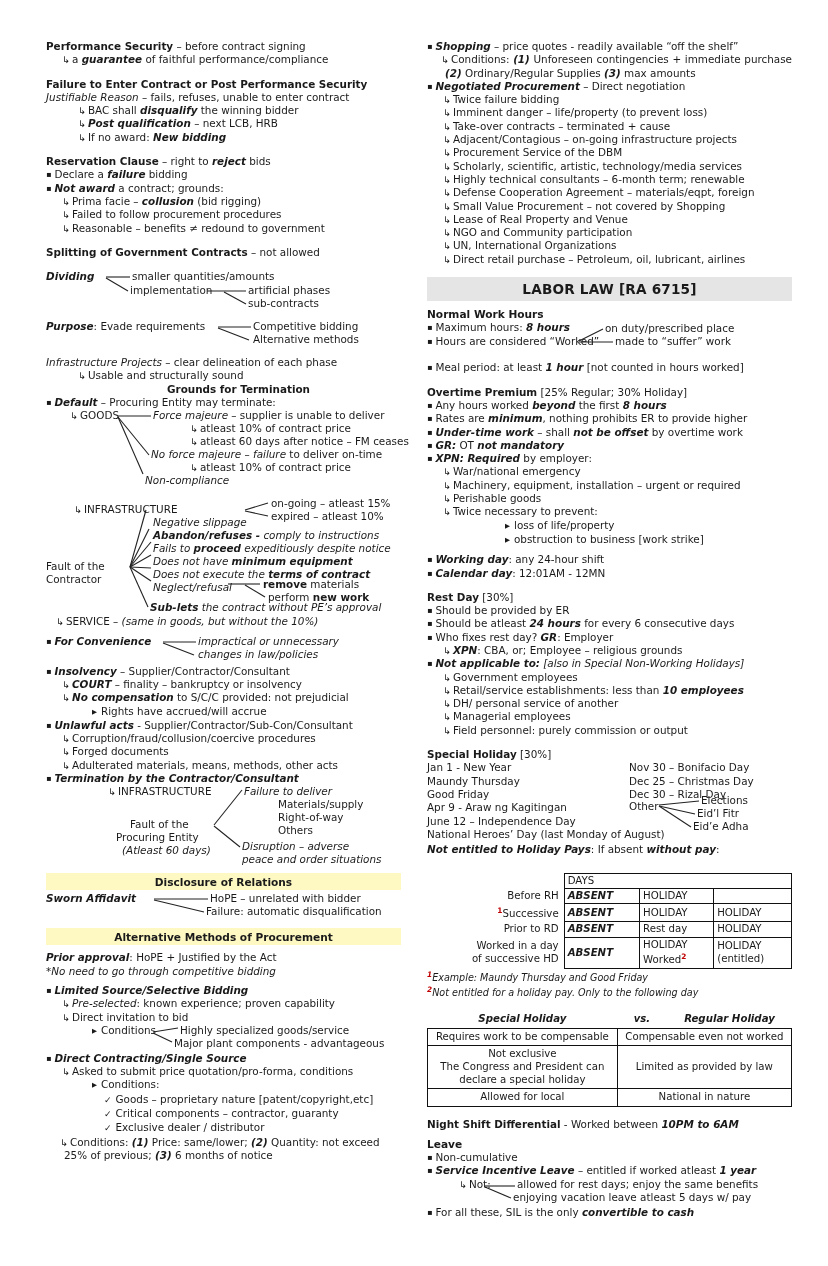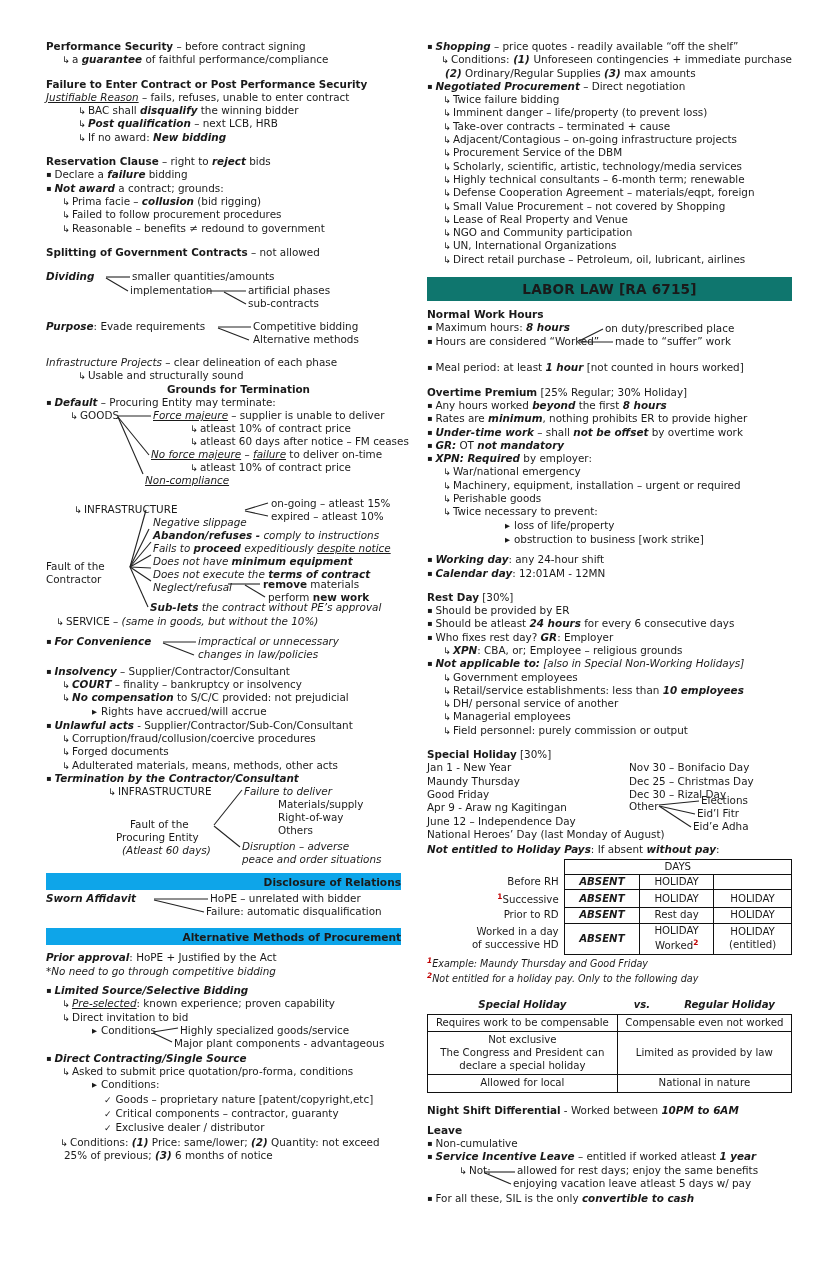--- a/index.html
+++ b/index.html
@@ -14,52 +14,52 @@
   .col{width:355px;flex:0 0 355px;}
   .col.right{width:365px;flex:0 0 365px;}
 
   
   .ln{font-size:10.4px;line-height:13.3px;white-space:nowrap;}
   .wrapln{font-size:10.4px;line-height:13.3px;}
   b,.b{font-weight:bold;}
   i,.i{font-style:italic;}
   .bi{font-weight:bold;font-style:italic;}
   .u{}
-  .iu{font-style:italic;text-decoration:underline;}
+  .iu{font-style:italic;}
   .hd{font-weight:bold;font-size:10.6px;line-height:14px;}
   .gap{height:11px;}
   .gap-s{height:6px;}
 
   
   .bul::before{content:"\25AA";font-size:8px;margin-right:3px;vertical-align:1px;}
   .hook{padding-left:16px;}
   .hook::before{content:"\21B3";font-size:9.5px;margin-right:2px;}
   .arr2{padding-left:46px;}
   .arr2::before{content:"\25B6";font-size:6.5px;margin-right:4px;vertical-align:1px;}
   .arr3{padding-left:78px;}
   .arr3::before{content:"\25B6";font-size:6.5px;margin-right:4px;vertical-align:1px;}
   .chk{padding-left:46px;}
   .chk::before{content:"\2713";font-size:9px;margin-right:4px;}
   .ind1{padding-left:16px;}
   .ind2{padding-left:32px;}
   .ctr{text-align:center;}
 
   
-  .band{background:#0ea5e9;font-weight:bold;font-size:10.6px;text-align:right;padding:2.5px 0;margin:0;}
-  .yellow{background:#0f766e;font-weight:bold;font-size:13.6px;text-align:center;padding:4px 0;letter-spacing:.2px;}
+  .band{background:#fef9c3;font-weight:bold;font-size:10.6px;text-align:center;padding:2.5px 0;margin:0;}
+  .yellow{background:#e5e5e5;font-weight:bold;font-size:13.6px;text-align:center;padding:4px 0;letter-spacing:.2px;}
 
   
   .diag{position:relative;font-size:10.4px;line-height:13.3px;}
   .diag svg{position:absolute;left:0;top:0;overflow:visible;pointer-events:none;}
   .diag .t{position:absolute;white-space:nowrap;}
 
   
   table{border-collapse:collapse;font-size:10.2px;}
   .tbl1{width:100%;}
-  .tbl1 td,.tbl1 th{border:1.1px solid #111;text-align:center;padding:1px 3px;font-weight:normal;line-height:12.4px;}
+  .tbl1 td,.tbl1 th{border:1.1px solid #111;padding:1px 3px;font-weight:normal;line-height:12.4px;}
   .tbl1 td.lbl{border:none;text-align:right;padding-right:5px;white-space:nowrap;}
   .tbl1 td.abs{font-weight:bold;font-style:italic;}
   .sup{color:#c00000;font-weight:bold;font-size:7.4px;vertical-align:super;}
   .note{font-style:italic;font-size:9.6px;line-height:12px;}
   .tbl2{width:100%;margin-top:1px;}
   .tbl2 td{border:1.1px solid #111;text-align:center;padding:2px 4px;line-height:12.6px;}
   .tbl2 .hcell{border:none;font-weight:bold;font-style:italic;padding-bottom:2px;}
   .vs{font-weight:bold;font-style:italic;font-size:10px;}
 </style>
 </head>
@@ -360,21 +360,21 @@
             <div class="ln">Nov 30 – Bonifacio Day</div>
             <div class="ln">Dec 25 – Christmas Day</div>
             <div class="ln">Dec 30 – Rizal Day</div>
           </div>
       <span class="t" style="left:202px;top:39px">Other</span>
       <span class="t" style="left:274px;top:33px">Elections</span>
       <span class="t" style="left:270px;top:46px">Eid’l Fitr</span>
       <span class="t" style="left:266px;top:59px">Eid’e Adha</span>
     </div>
 
-    <div class="ln" style="margin-bottom:2px"><span class="bi">Not entitled to Holiday Pays</span><span>: If absent </span><span class="bi">without pay</span><span>:</span></div>
+    <div class="ln" style="margin-bottom:16px"><span class="bi">Not entitled to Holiday Pays</span><span>: If absent </span><span class="bi">without pay</span><span>:</span></div>
 
     <table class="tbl1">
       <tbody id="holiday-tbody">
             <tr>
               <td class="lbl" style="border:none"></td>
               <td colspan="3">DAYS</td>
             </tr>
             <tr>
               <td class="lbl">Before RH</td>
               <td class="abs">ABSENT</td>

